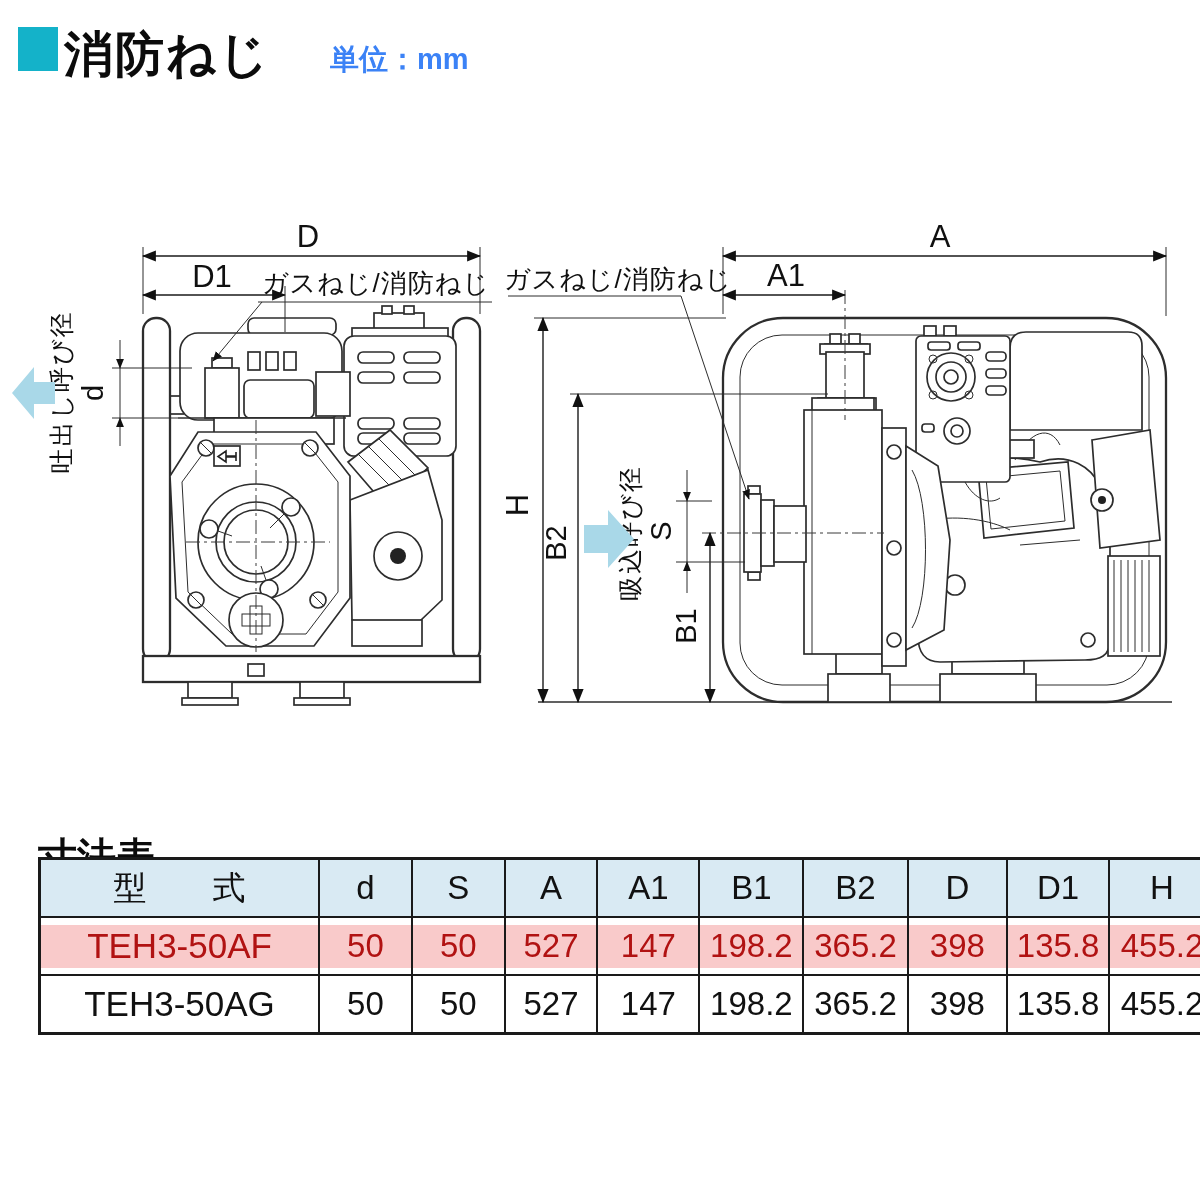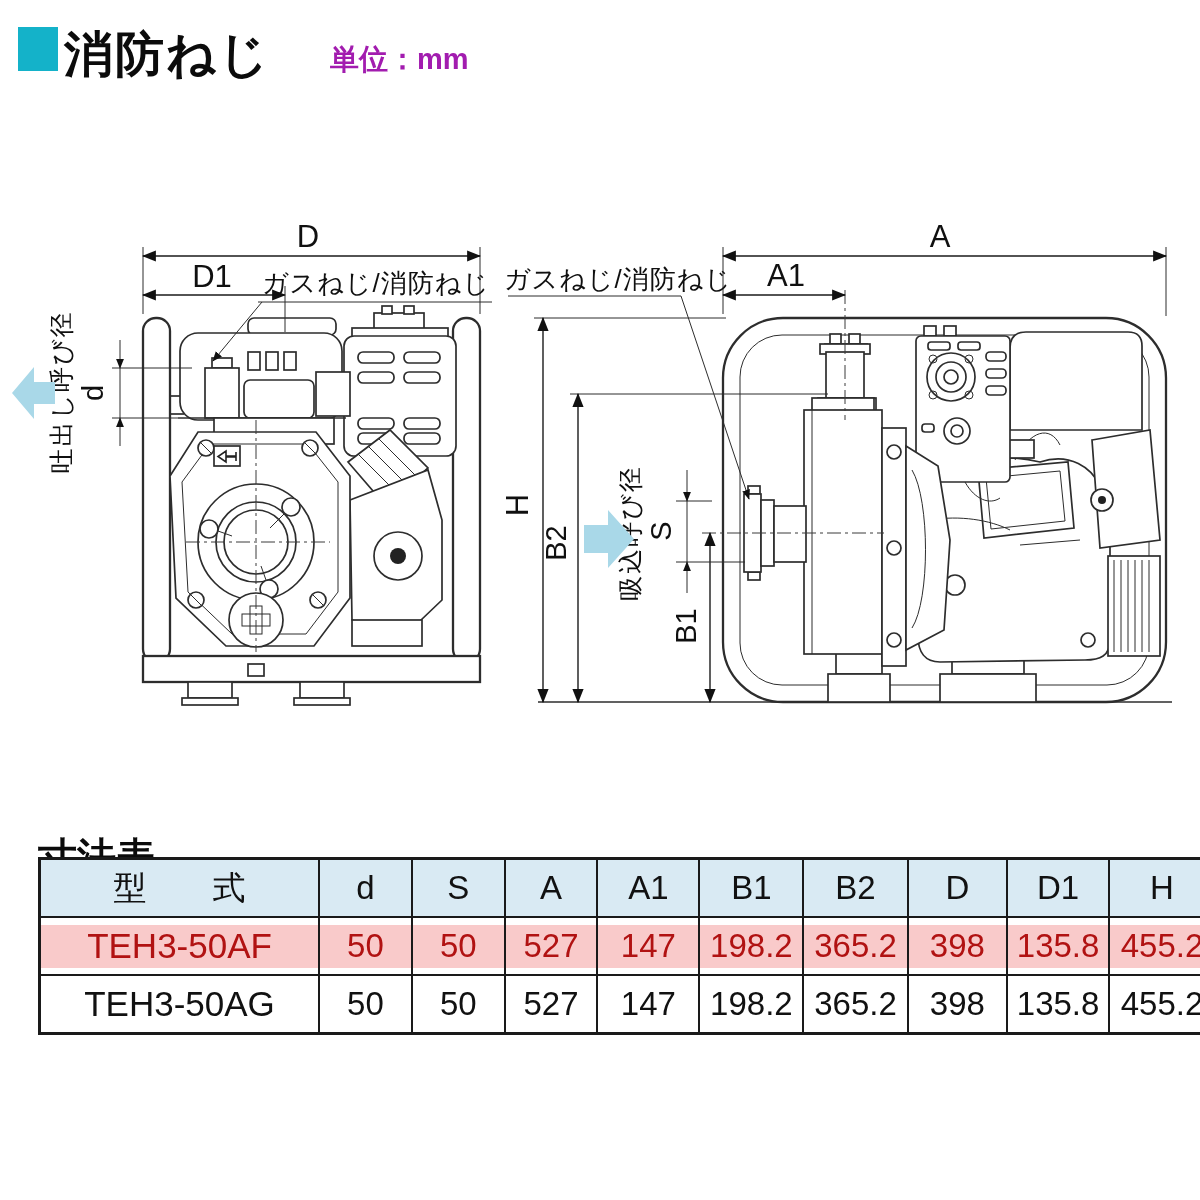--- a/index.html
+++ b/index.html
@@ -2,21 +2,21 @@
 <html><head>
 <meta charset="utf-8">
 <style>
   html,body{margin:0;padding:0;background:#fff;}
   body{width:1200px;height:1200px;overflow:hidden;position:relative;
        font-family:"Liberation Sans","DejaVu Sans",sans-serif;color:#111;}
   .abs{position:absolute;}
   
   .accent-square{left:18px;top:27px;width:40px;height:44px;background:#14b2c9;}
   .page-title{left:64px;top:22px;font-size:49px;font-weight:bold;letter-spacing:2px;color:#0b0b0b;}
-  .unit-label{left:330px;top:40px;font-size:29px;font-weight:bold;color:#a21caf;}
+  .unit-label{left:330px;top:40px;font-size:29px;font-weight:bold;color:#3b82f6;}
   
   #drawing{left:0;top:0;width:1200px;height:760px;}
   text{font-family:"Liberation Sans","DejaVu Sans",sans-serif;fill:#101010;}
   .dimtxt{font-size:31px;}
   .dimtxt-sm{font-size:29px;}
   .jplabel{font-size:26px;letter-spacing:1px;}
   .jplabel-v{font-size:25px;letter-spacing:2px;}
   .dim{stroke:#1a1a1a;stroke-width:1.4;fill:none;}
   .thin{stroke:#2d2d2d;stroke-width:1;fill:none;}
   .draw{stroke:#2d2d2d;stroke-width:1.7;fill:none;}

